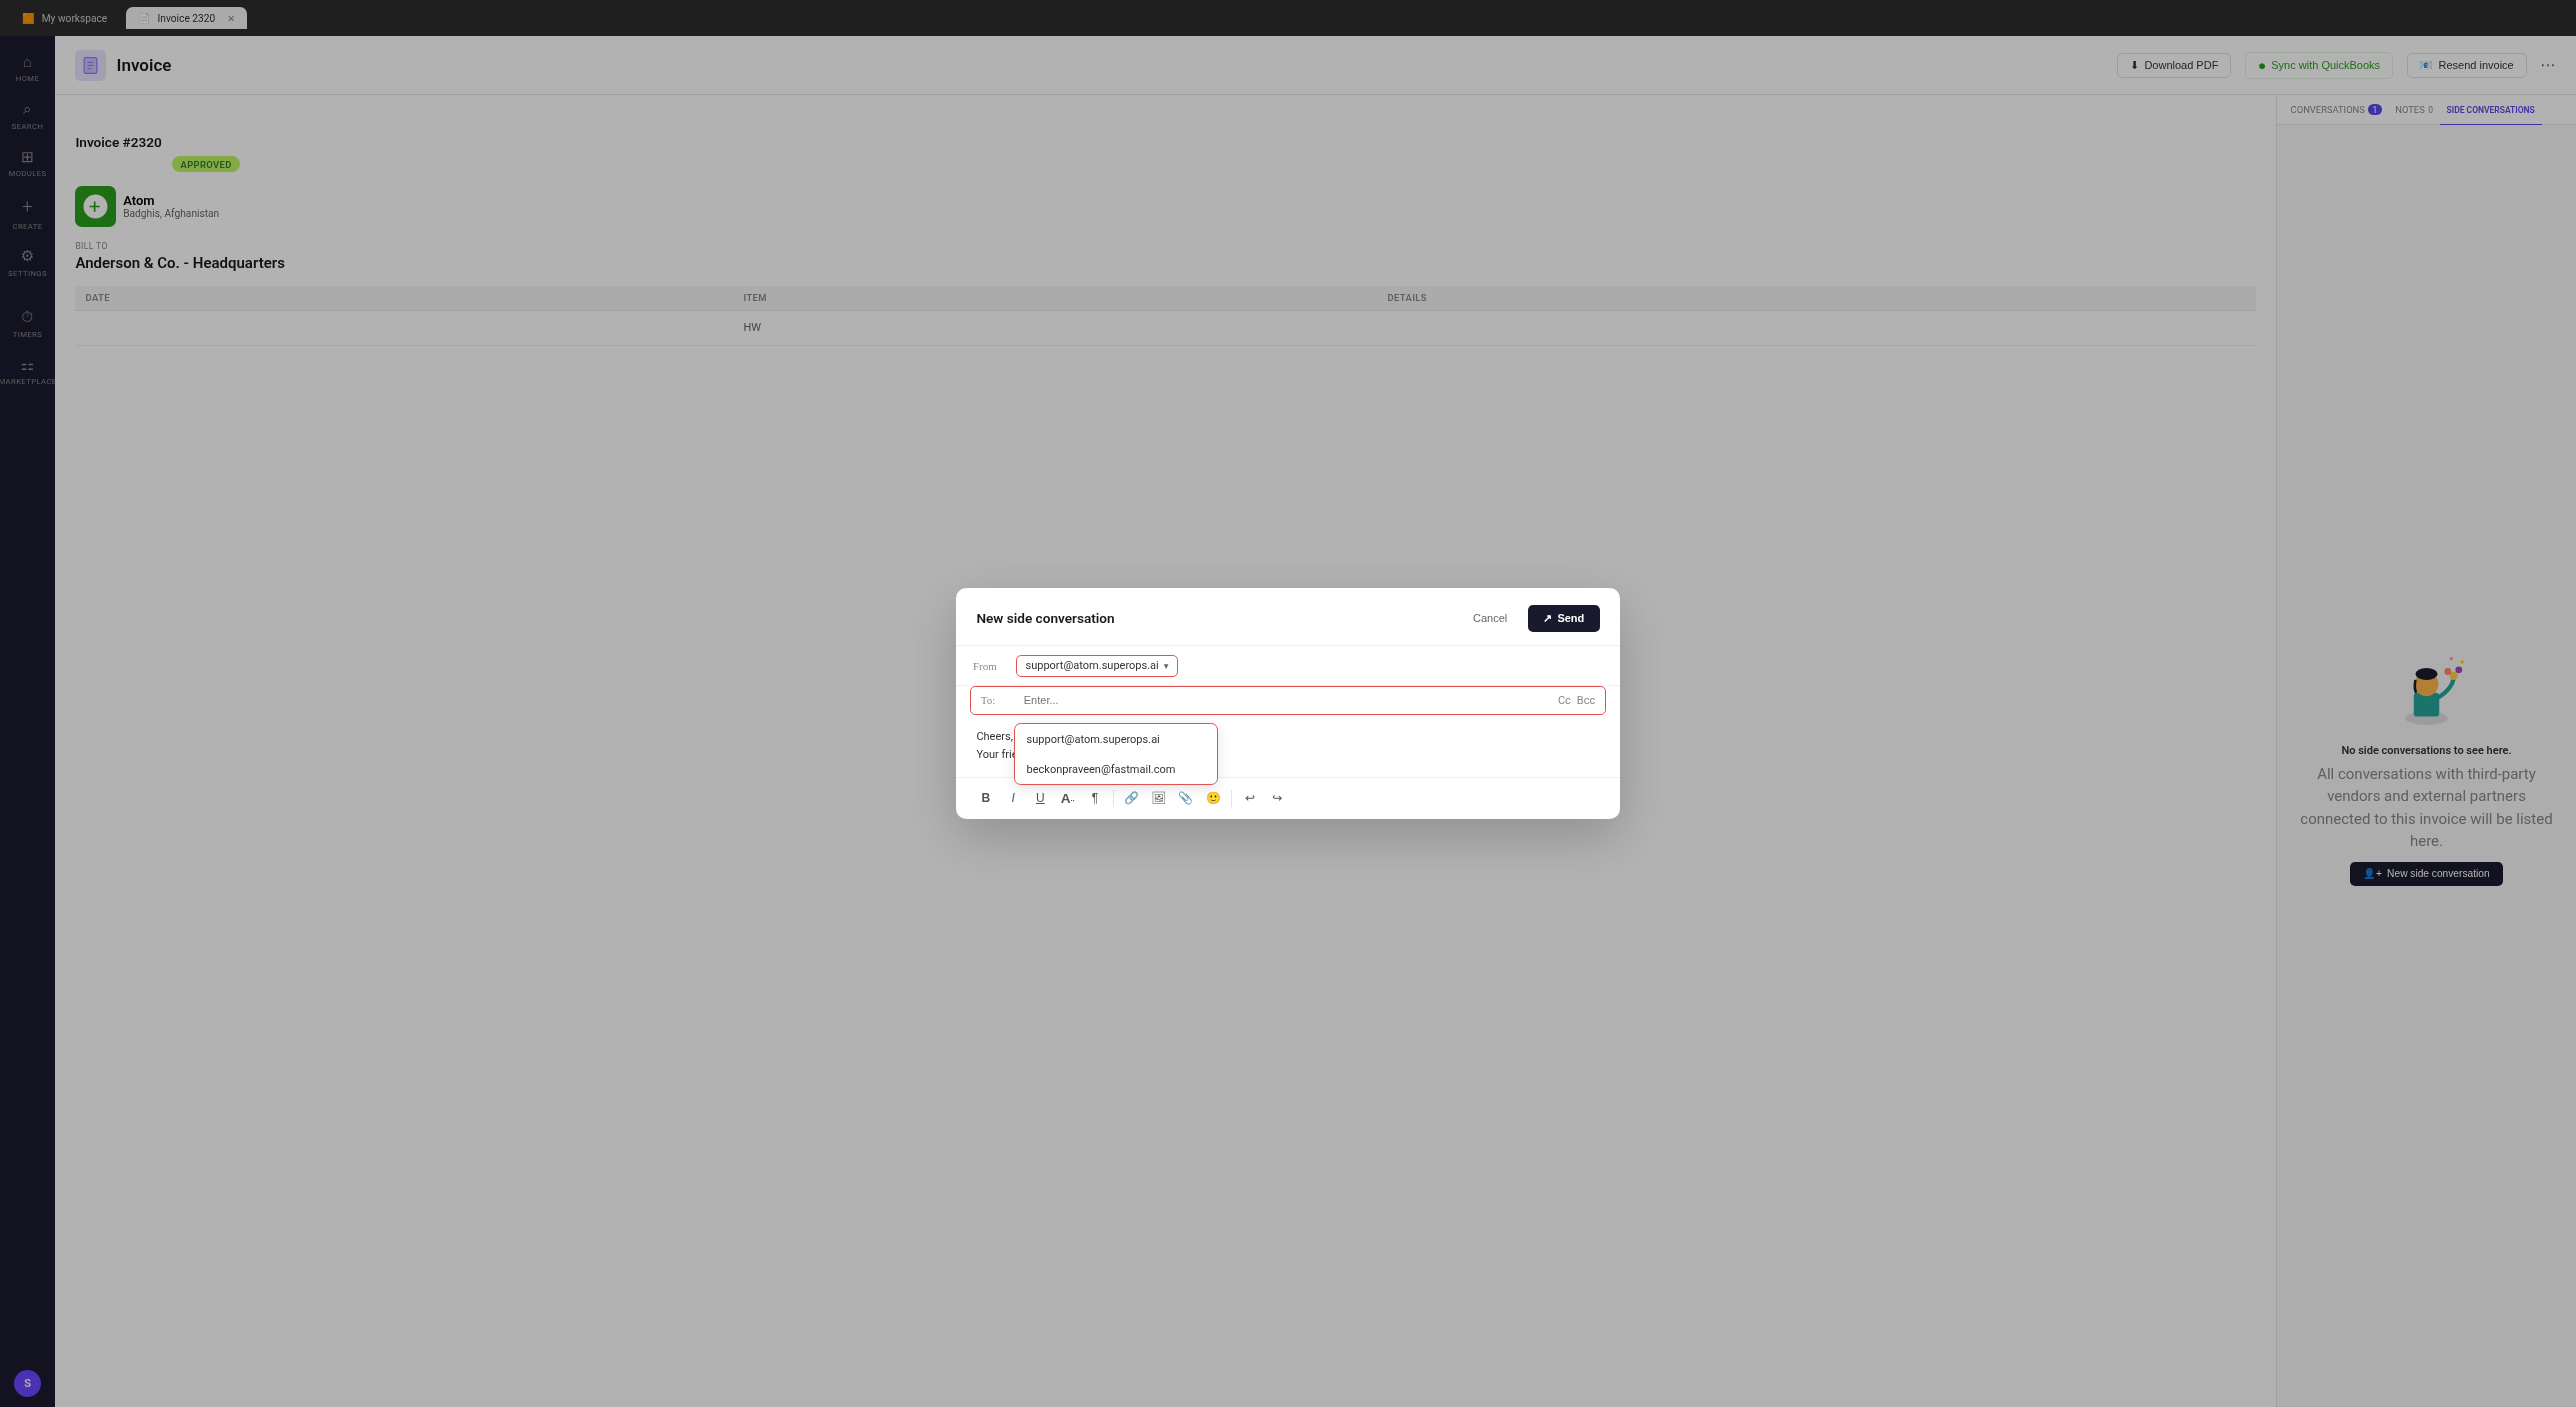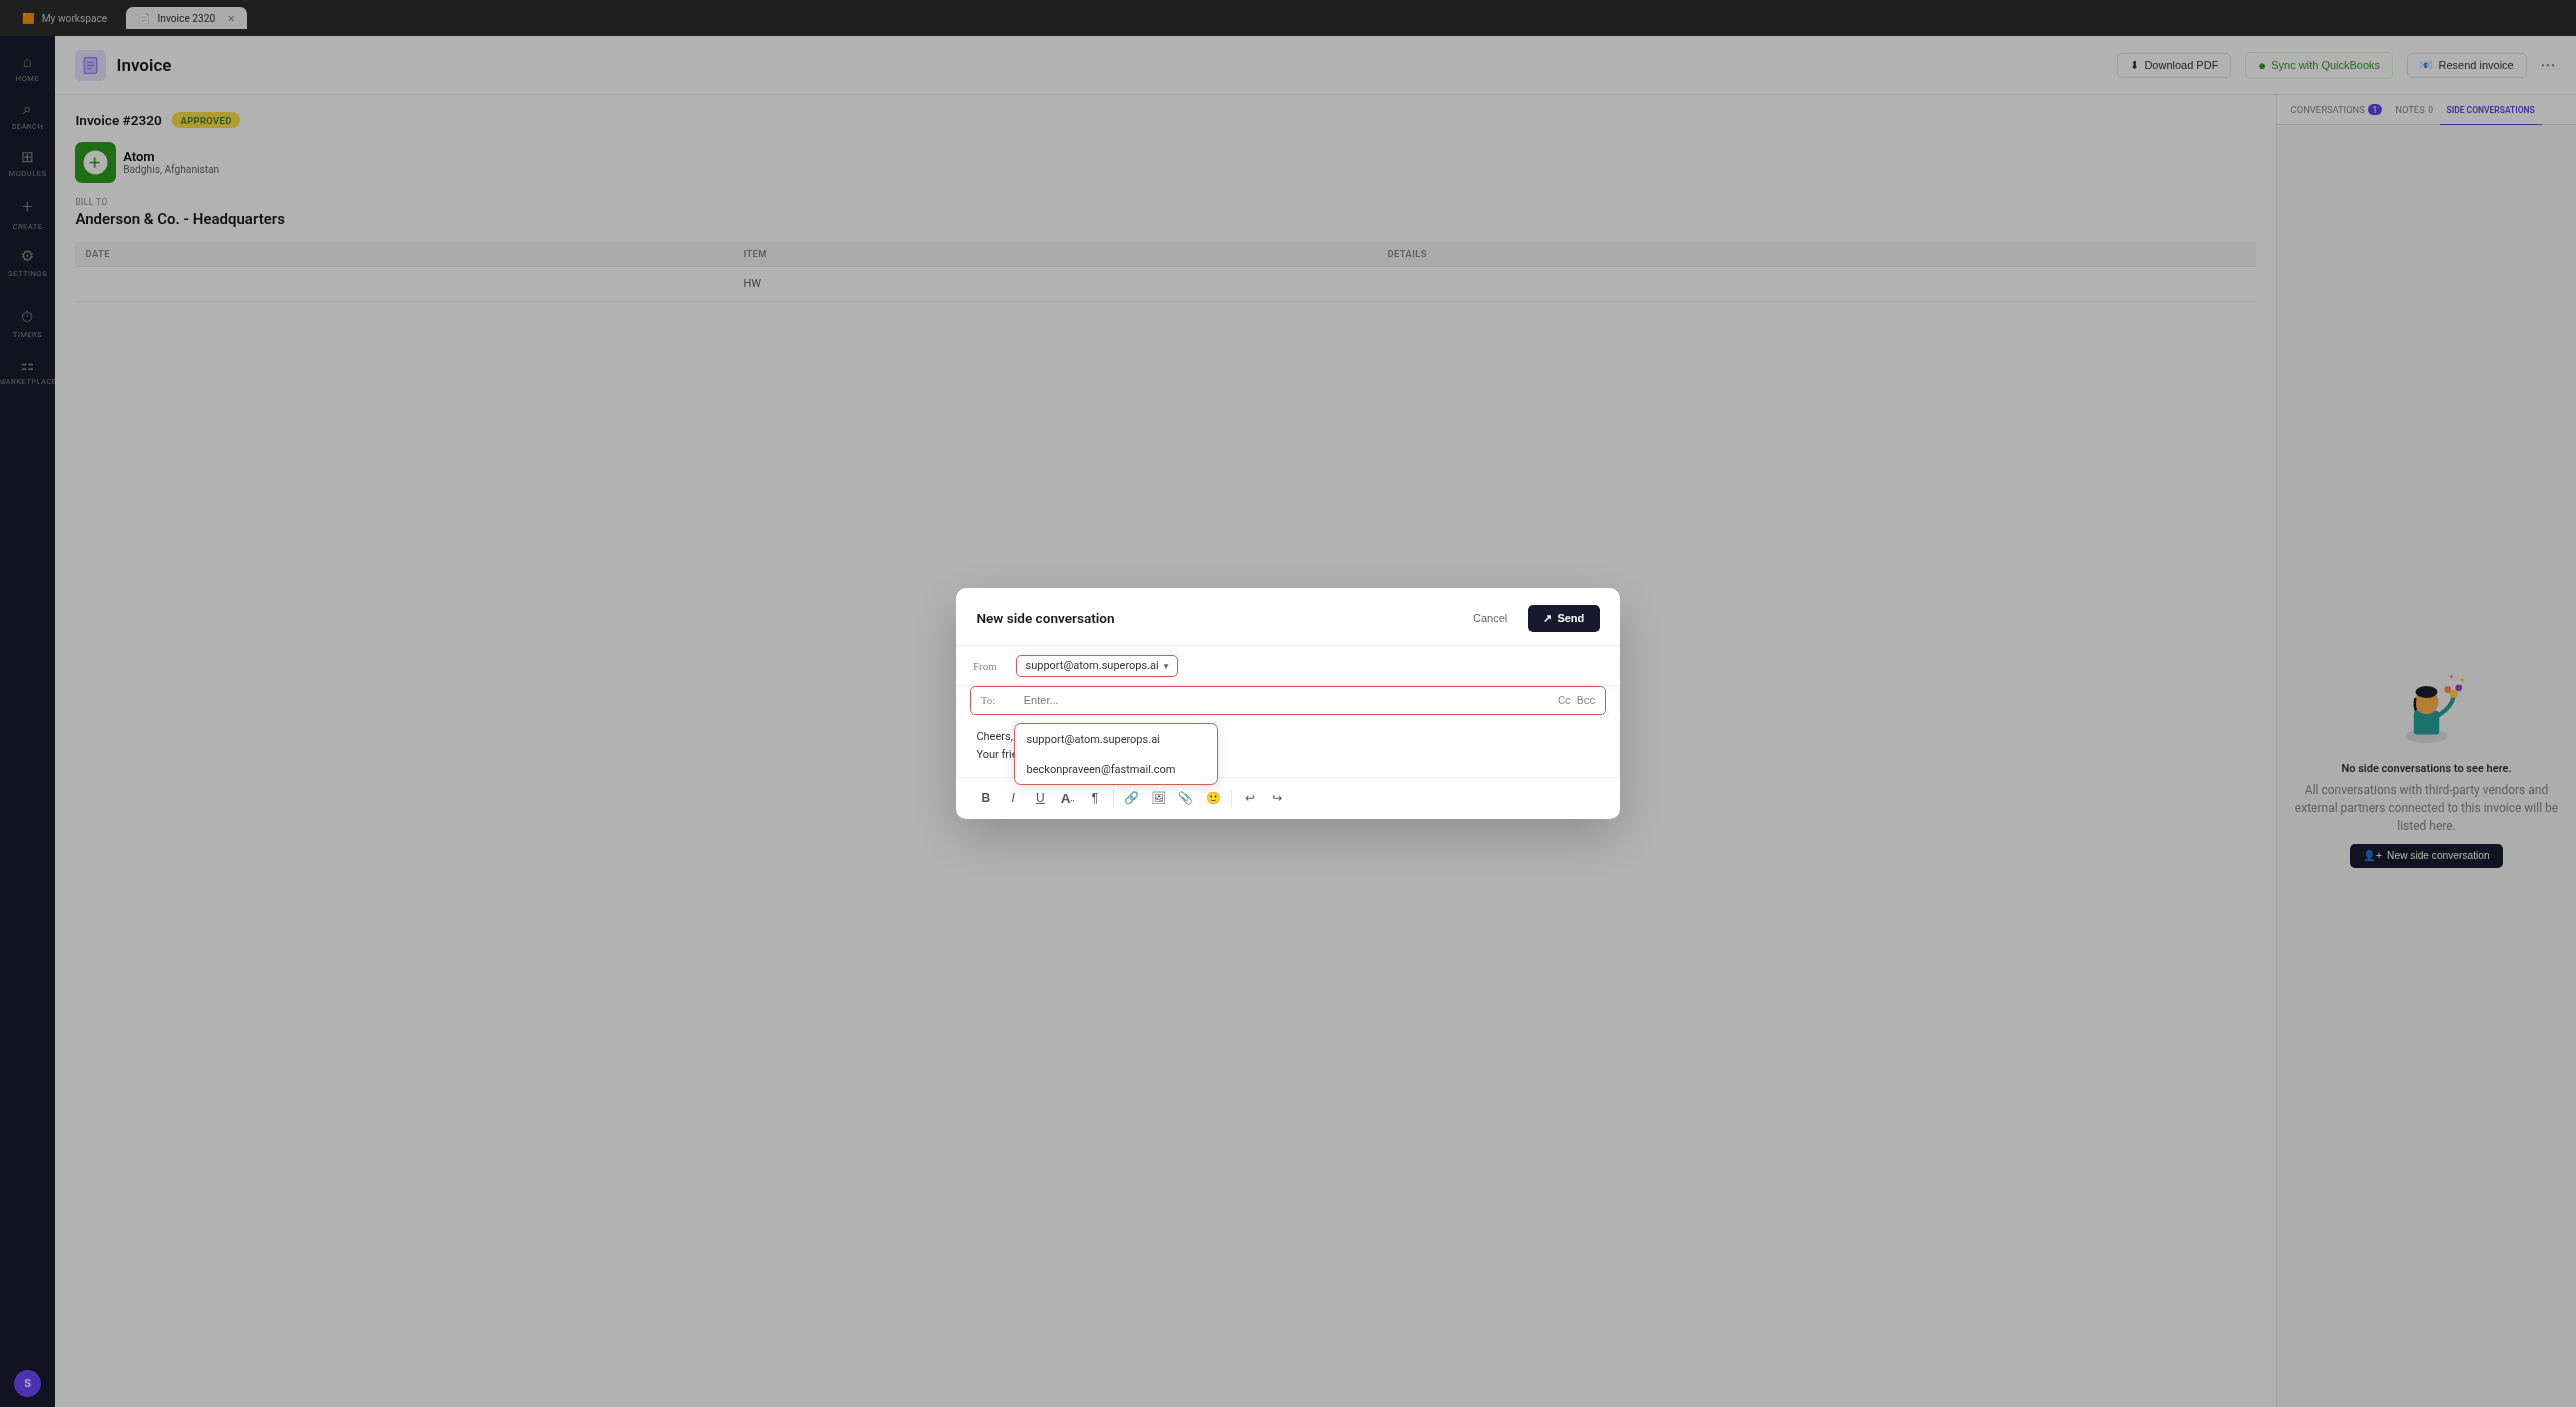--- a/index.html
+++ b/index.html
@@ -160,27 +160,28 @@
       align-items: center;
       gap: 10.2px;
       margin-bottom: 13.6px;
     }
     .invoice-number {
       font-size: 13.6px;
       font-weight: 600;
       color: #1a1a1a;
     }
     .badge-approved {
-      background: #fde047;
+      background: #bef264;
       color: #2e7d32;
       padding: 2.6px 8.5px;
       border-radius: 10.2px;
       font-size: 9.4px;
       font-weight: 600;
       letter-spacing: 0.4px;
+      margin-top: 44px;
     }
 
     
     .qb-area {
       display: flex;
       align-items: center;
       gap: 6.8px;
       margin-bottom: 6.8px;
     }
     .qb-logo {
@@ -256,21 +257,21 @@
       height: 85px;
       margin-bottom: 13.6px;
     }
     .empty-title {
       font-size: 11px;
       font-weight: 600;
       color: #333;
       margin-bottom: 5.1px;
     }
     .empty-desc {
-      font-size: 12px;
+      font-size: 15px;
       color: #888;
       line-height: 1.5;
       margin-bottom: 9px;
     }
     .new-side-conv-btn {
       display: flex;
       align-items: center;
       gap: 5.1px;
       padding: 6.8px 13.6px;
       background: #1a1a2e;

